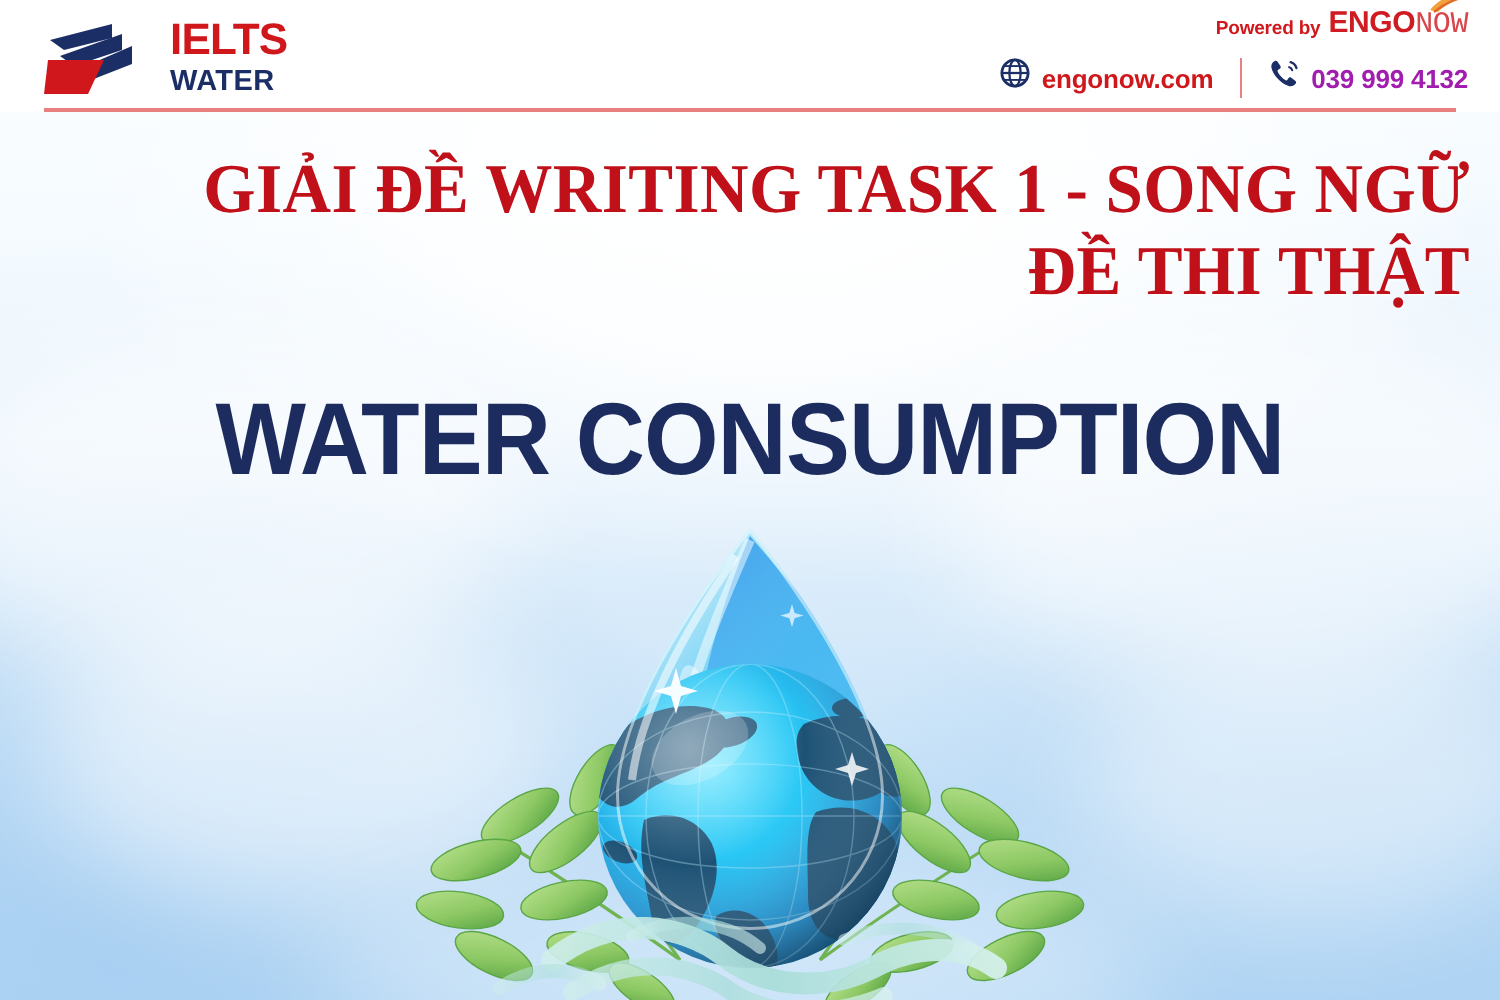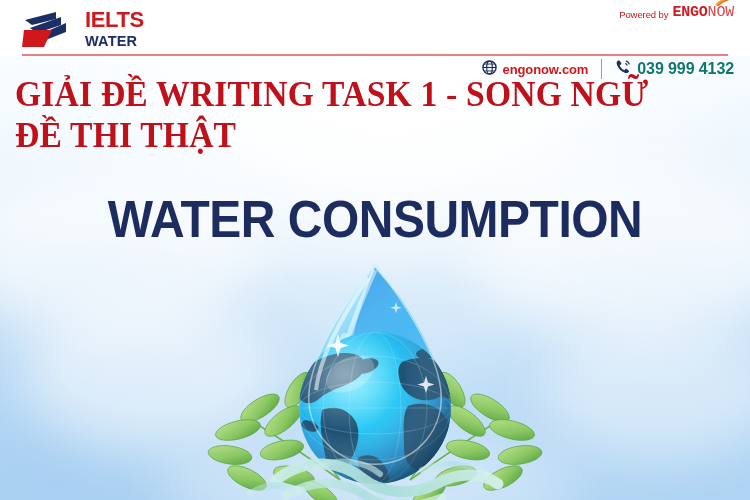--- a/index.html
+++ b/index.html
@@ -96,85 +96,84 @@
     position: absolute;
     right: 16px; top: 5px;
     display: flex;
     align-items: flex-end;
     gap: 4px;
     height: 16px;
   }
   .powered-label {
     font-family: "Liberation Sans", sans-serif;
     font-size: 9.5px;
-    font-weight: 400;
+    font-weight: 700;
     color: #d0171b;
     letter-spacing: -0.1px;
     padding-bottom: 1px;
     text-align: right;
   }
   .engo-lockup { position: relative; display: inline-block; }
   .engo-swoosh { position: absolute; right: -2px; top: -9px; }
   .engo-bold {
-    font-family: Liberation Mono, monospace;
+    font-family: Liberation Sans, sans-serif;
     font-weight: 700;
     font-size: 15px;
     color: #cf1b22;
     letter-spacing: -0.2px;
   }
   .engo-light {
     font-family: Liberation Mono, monospace;
     font-weight: 400;
     font-size: 15px;
     color: #d8454a;
     letter-spacing: -0.2px;
   }
 
   
   .contact {
     position: absolute;
     right: 16px; top: 28px;
     display: flex;
     align-items: center;
     height: 22px;
-    margin-top: 30px;
   }
   .contact-item {
     display: flex;
     align-items: center;
     gap: 6px;
   }
   .contact-site {
     font-family: "Liberation Sans", sans-serif;
     font-weight: 700;
     font-size: 13px;
     color: #d0171b;
     letter-spacing: -0.1px;
   }
   .contact-phone {
     font-family: "Liberation Sans", sans-serif;
     font-weight: 700;
-    font-size: 16px;
-    color: #0f766e;
+    font-size: 13px;
+    color: #a21caf;
     letter-spacing: -0.1px;
     text-align: right;
   }
   .contact-sep {
     width: 1px;
     height: 20px;
     background: #e8807f;
     margin: 0 13px;
   }
 
   
   .title-block {
     position: absolute;
     left: 0; top: 74px;
     width: 750px;
-    text-align: left;
+    text-align: right;
     z-index: 15;
   }
   .title-line {
     font-family: "Liberation Serif", serif;
     font-weight: 700;
     font-size: 35px;
     line-height: 41px;
     color: #c0101a;
     letter-spacing: 0.2px;
     white-space: nowrap;

